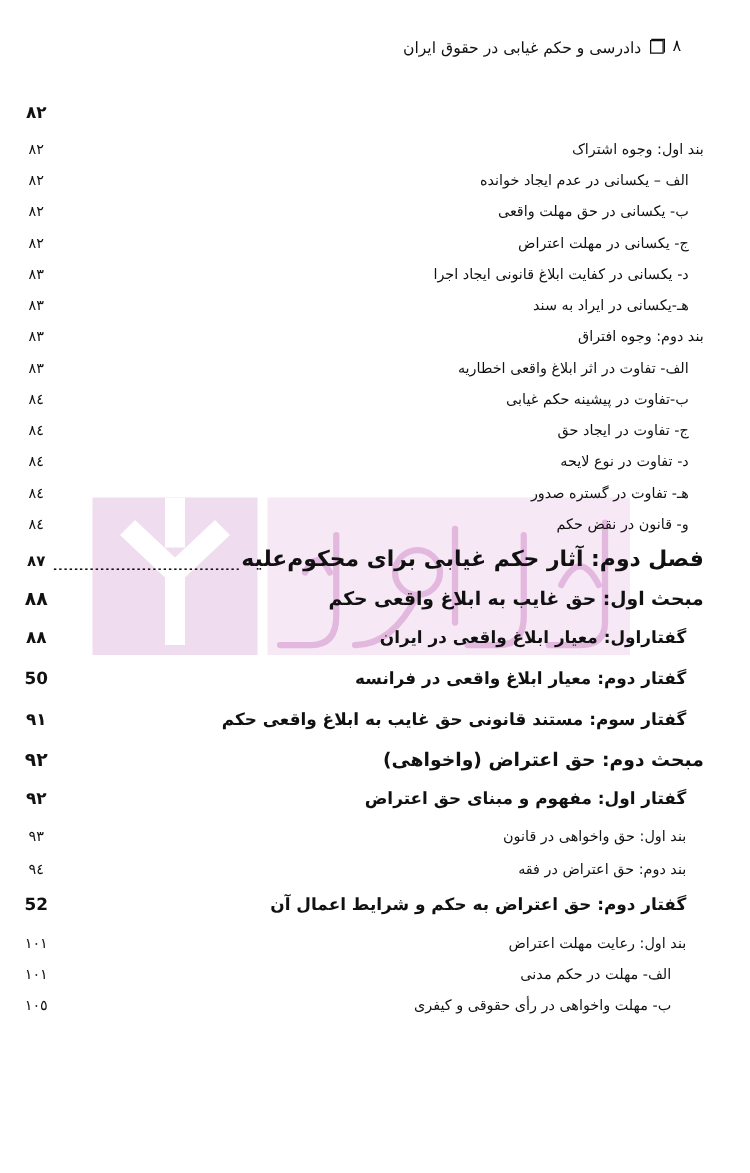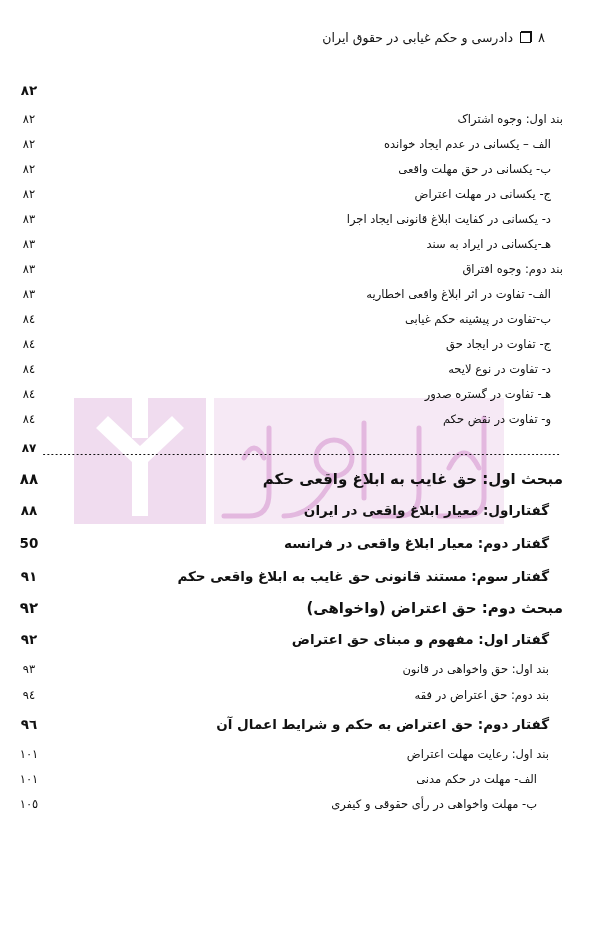--- a/index.html
+++ b/index.html
@@ -247,25 +247,26 @@
     <span class="title">د- تفاوت در نوع لایحه</span>
     <span class="leader"></span>
     <span class="pagenum">۸٤</span>
   </div>
   <div class="row lvl-sub">
     <span class="title">هـ- تفاوت در گستره صدور</span>
     <span class="leader"></span>
     <span class="pagenum">۸٤</span>
   </div>
   <div class="row lvl-sub">
-    <span class="title">و- تفاوت در نقض حکم</span>
+    <span class="title">و- قانون در نقض حکم</span>
     <span class="leader"></span>
     <span class="pagenum">۸٤</span>
   </div>
   <div class="row lvl-fasl">
+    <span class="title">فصل دوم: آثار حکم غیابی برای محکوم‌علیه</span>
     <span class="leader"></span>
     <span class="pagenum big">۸۷</span>
   </div>
   <div class="row lvl-mabhas">
     <span class="title">مبحث اول: حق غایب به ابلاغ واقعی حکم</span>
     <span class="leader"></span>
     <span class="pagenum bold">۸۸</span>
   </div>
   <div class="row lvl-gofter">
     <span class="title">گفتاراول: معیار ابلاغ واقعی در ایران</span>
@@ -298,21 +299,21 @@
     <span class="pagenum">۹۳</span>
   </div>
   <div class="row lvl-band2">
     <span class="title">بند دوم: حق اعتراض در فقه</span>
     <span class="leader"></span>
     <span class="pagenum">۹٤</span>
   </div>
   <div class="row lvl-gofter">
     <span class="title">گفتار دوم: حق اعتراض به حکم و شرایط اعمال آن</span>
     <span class="leader"></span>
-    <span class="pagenum bold">۹٦</span>
+    <span class="pagenum bold">52</span>
   </div>
   <div class="row lvl-band2">
     <span class="title">بند اول: رعایت مهلت اعتراض</span>
     <span class="leader"></span>
     <span class="pagenum">۱۰۱</span>
   </div>
   <div class="row lvl-sub2">
     <span class="title">الف- مهلت در حکم مدنی</span>
     <span class="leader"></span>
     <span class="pagenum">۱۰۱</span>

